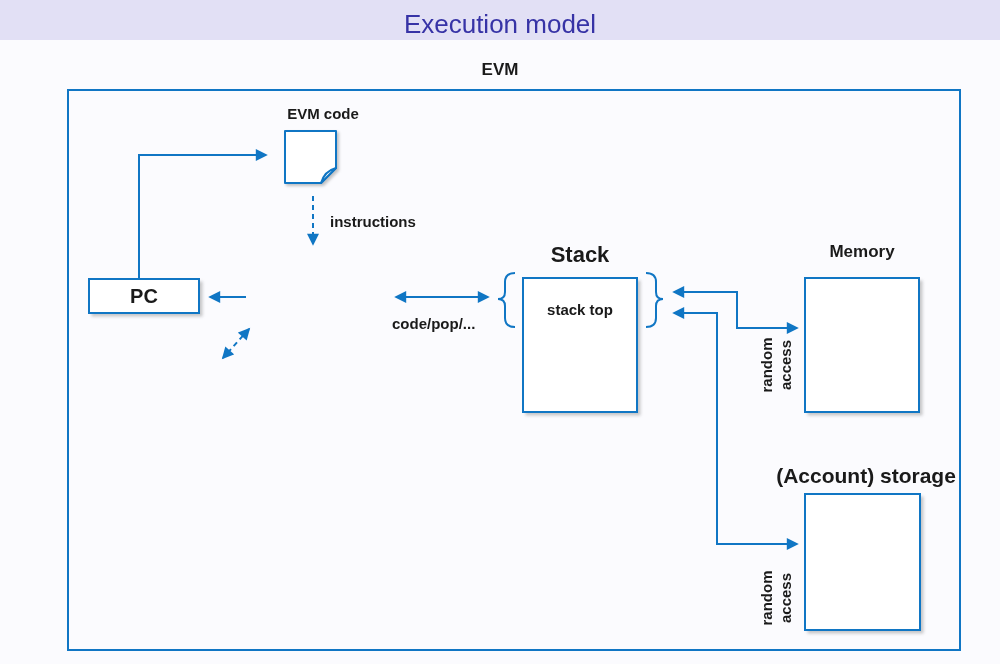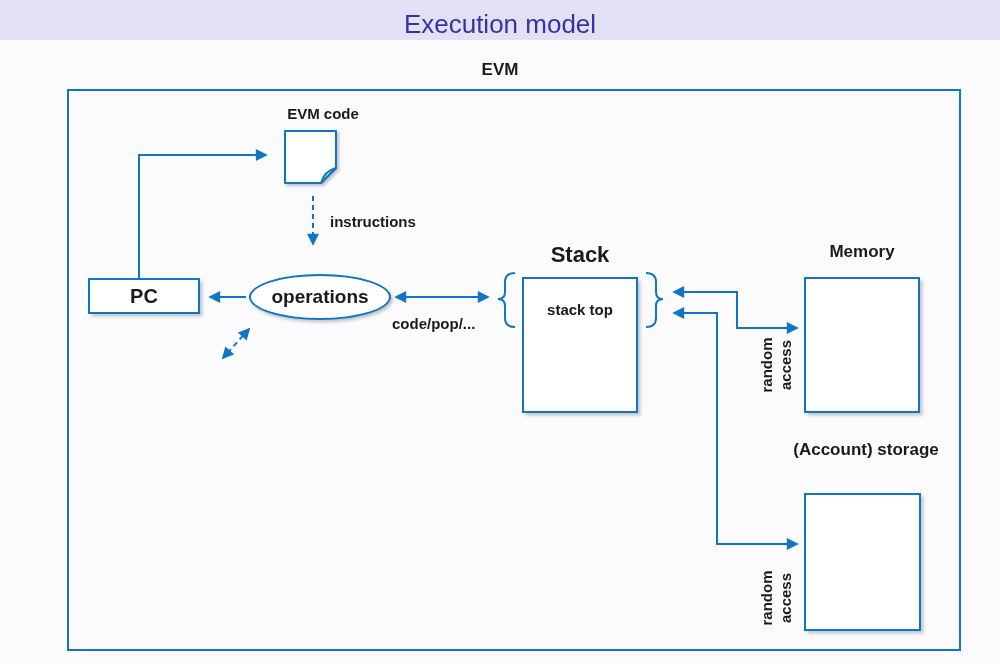--- a/index.html
+++ b/index.html
@@ -52,21 +52,21 @@
     display:flex;align-items:center;justify-content:center;font-size:19px;
     box-shadow:2px 2.5px 3px rgba(125,125,125,.4);
   }
   .instructions-label{left:330px;top:213px;text-align:right;}
   .pushpop-label{left:392px;top:315px;}
   .stack-label{left:522px;top:242px;width:116px;font-size:22px;}
   .stack-box{left:522px;top:277px;width:116px;height:136px;padding-top:22px;
     font-size:15px;text-align:center;}
   .memory-label{left:804px;top:242px;width:116px;font-size:17px;}
   .memory-box{left:804px;top:277px;width:116px;height:136px;}
-  .storage-label{left:776px;top:440px;width:180px;font-size:17px;}
+  .storage-label{left:776px;top:464px;width:180px;font-size:21px;}
   .storage-box{left:804px;top:493px;width:117px;height:138px;}
   .random-access{
     width:120px;height:40px;line-height:19px;font-size:15px;
     text-align:center;transform:rotate(-90deg);
   }
   .ra-memory{left:717px;top:345px;}
   .ra-storage{left:717px;top:578px;}
   svg.overlay{
     position:absolute;left:0;top:0;width:1000px;height:664px;
     pointer-events:none;color:var(--accent);
@@ -95,23 +95,20 @@
     <path class="doc-path" d="M5,4 H56 V41 L41,56 H5 Z"></path>
     <path class="doc-path" d="M56,41 L41,56 C43.5,47.5 48.5,43 56,41 Z"></path>
   </svg>
 
   <div class="abs instructions-label lbl">instructions</div>
 
   <div class="abs frame pc-box">
     <span>PC</span>
   </div>
 
-  <div class="abs operations-ellipse">
-    <span>operations</span>
-  </div>
 
   <div class="abs pushpop-label lbl">code/pop/...</div>
 
   <div class="abs center stack-label">Stack</div>
   <div class="abs frame stack-box">
     <span>stack top</span>
   </div>
 
   <div class="abs center memory-label">Memory</div>
   <div class="abs frame memory-box"></div>

